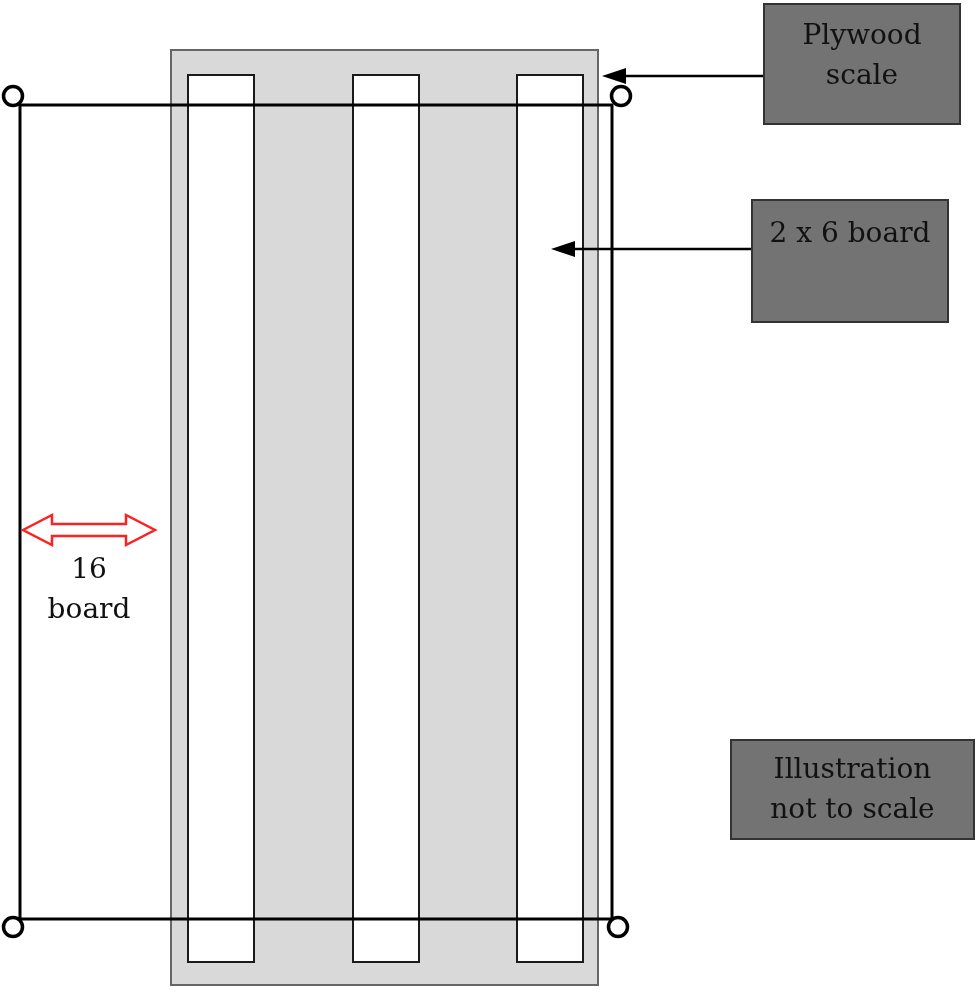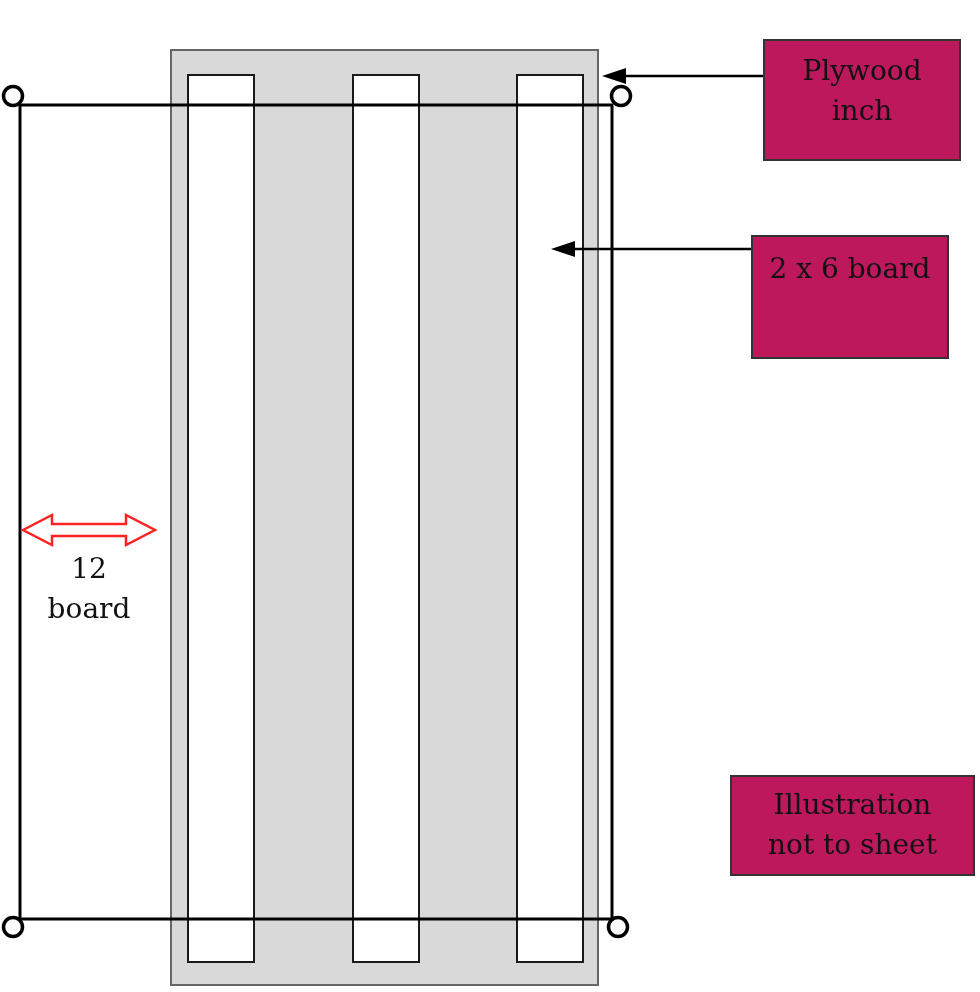--- a/index.html
+++ b/index.html
@@ -34,27 +34,26 @@
   #board-2 { left: 352px; }
   #board-3 { left: 516px; }
 
   
   #overlay {
     left: 0; top: 0; width: 980px; height: 992px;
   }
 
   
   .callout {
-    background: #be185d;
+    background: #737373;
     border: 2px solid #333333;
     box-sizing: border-box;
     text-align: center;
     font-size: 28px;
     line-height: 40px;
-    margin-top: 36px;
   }
   #plywood-label { left: 763px; top: 3px;   width: 198px; height: 122px; padding-top: 10px; }
   #board-label   { left: 751px; top: 199px; width: 198px; height: 124px; padding-top: 12px; }
   #scale-label   { left: 730px; top: 739px; width: 245px; height: 101px; padding-top: 8px; }
 
   
   #gap-label {
     left: 23px; top: 549px; width: 132px;
     text-align: center;
     font-size: 28px;
@@ -90,30 +89,30 @@
     <g>
       <line x1="763" y1="249" x2="568" y2="249" stroke="#000000" stroke-width="2.5"></line>
       <polygon points="551,249 575,241 575,257" fill="#000000"></polygon>
     </g>
 
     <polygon points="23,530 52,515 52,524 126,524 126,515 155,530 126,545 126,536 52,536 52,545" fill="#ffffff" stroke="#fb2222" stroke-width="2.5" stroke-linejoin="miter"></polygon>
   </svg>
 
   <div id="plywood-label" class="abs callout">
     <span class="tline">Plywood</span>
-    <span class="tline">inch</span>
+    <span class="tline">scale</span>
   </div>
 
   <div id="board-label" class="abs callout">
     <span class="tline">2 x 6 board</span>
   </div>
 
   <div id="scale-label" class="abs callout">
     <span class="tline">Illustration</span>
-    <span class="tline">not to sheet</span>
+    <span class="tline">not to scale</span>
   </div>
 
   <div id="gap-label" class="abs">
-    <span class="tline">12</span>
+    <span class="tline">16</span>
     <span class="tline">board</span>
   </div>
 
 </div>
 
 </body></html>

